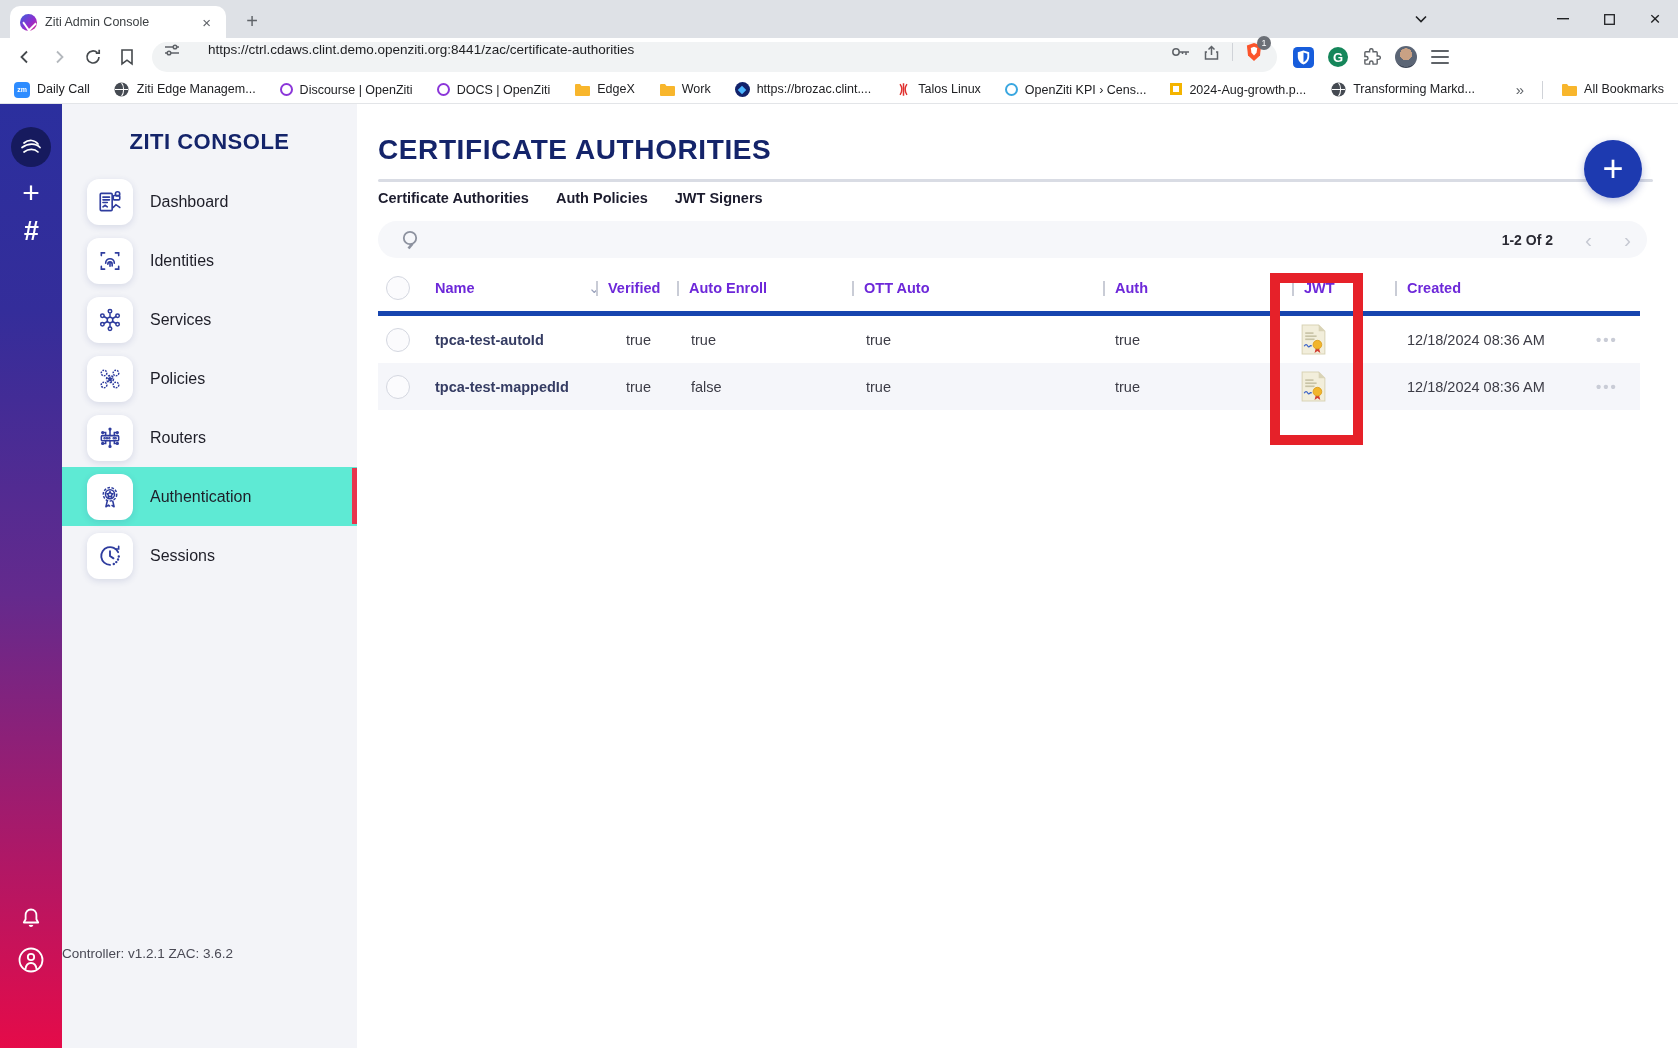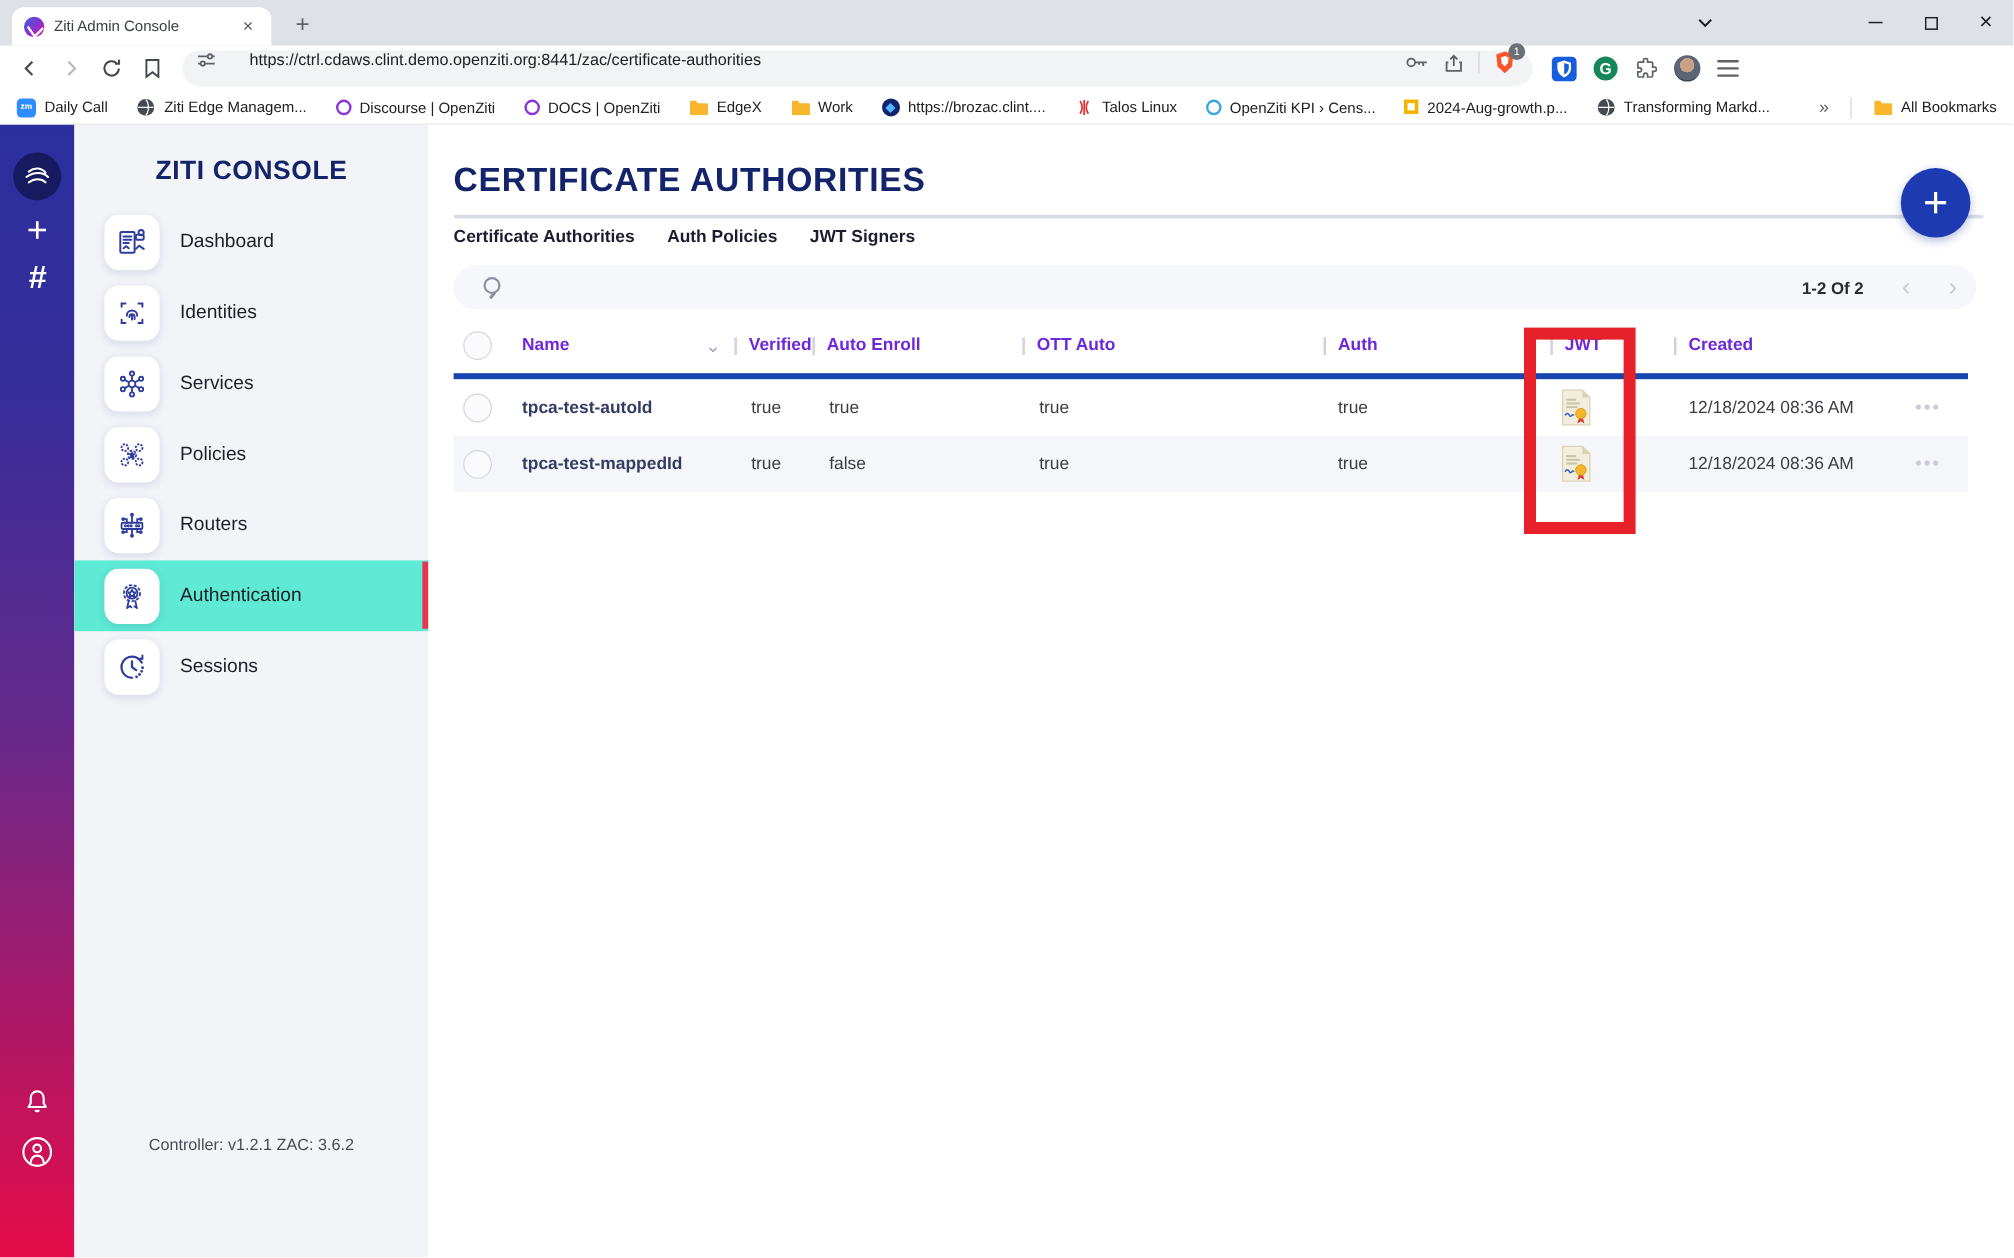--- a/index.html
+++ b/index.html
@@ -55,21 +55,21 @@
   .rail-person{position:absolute;left:0;bottom:74px;width:62px;display:flex;justify-content:center;cursor:pointer}
 
   .sidemenu{width:295px;background:#f3f4f8;position:relative;flex:none}
   .brand{margin-top:25px;text-align:center;font-size:22px;font-weight:bold;color:#14246a;letter-spacing:.5px}
   .nav{margin-top:17px}
   .nav-item{height:59px;display:flex;align-items:center;gap:17px;padding-left:25px;cursor:pointer;position:relative}
   .nav-item.active{background:#5eead4}
   .nav-item.active::after{content:"";position:absolute;right:0;top:1px;width:5px;height:56px;background:#e8354d}
   .tile{width:46px;height:46px;background:#fff;border-radius:12px;box-shadow:0 2px 7px rgba(45,55,130,.14);display:flex;align-items:center;justify-content:center;flex:none}
   .nav-label{font-size:16px;color:#1e1e28}
-  .menu-footer{position:absolute;bottom:87px;left:0;width:100%;text-align:center;font-size:13.5px;color:#4a4a55}
+  .menu-footer{position:absolute;bottom:87px;left:0;width:100%;font-size:13.5px;color:#4a4a55}
 
   
   .content{flex:1;position:relative;background:#fff}
   .page-title{margin:30px 0 0 21px;font-size:28px;font-weight:bold;color:#14246a;letter-spacing:.6px}
   .title-rule{height:3px;background:#d9dce4;border-radius:2px;margin:13px 25px 0 21px}
   .page-tabs{display:flex;gap:27px;margin:8px 0 0 21px}
   .ptab{font-size:14.5px;font-weight:bold;color:#1c1c2e;cursor:pointer}
   .add-btn{position:absolute;top:36px;right:36px;width:58px;height:58px;border-radius:50%;background:#1d3ab0;color:#fff;font-size:36px;font-weight:300;display:flex;align-items:center;justify-content:center;box-shadow:0 3px 8px rgba(20,40,140,.3);cursor:pointer;z-index:3}
 
   .filter-strip{margin:15px 31px 0 21px;height:37px;background:#f6f7fa;border-radius:19px;display:flex;align-items:center;padding:0 16px 0 10px}
@@ -88,21 +88,21 @@
   .circle{width:24px;height:24px;border-radius:50%;border:1.5px solid #d4d7e0;background:#fbfbfd;cursor:pointer}
   .sortchev{color:#98a0bb;font-size:15px}
   .blue-rule{height:5px;background:#1745af;width:1262px}
   .trow{position:relative;height:47px}
   .trow.alt{background:#f5f6fa}
   .name-val{color:#353c63;font-weight:bold;font-size:14.5px}
   .val{color:#3c3c46}
   .dots{color:#c9ccd6;font-size:15px;font-weight:bold;letter-spacing:2px;cursor:pointer}
 
   .c-check{left:8px}.c-name{left:57px}.c-sortchev{left:210px}
-  .h-verified{left:234px}.h-autoenroll{left:299px}.h-ottauto{left:474px}.h-auth{left:725px}.h-jwt{left:914px}.h-created{left:1017px}
+  .h-verified{left:218px}.h-autoenroll{left:299px}.h-ottauto{left:474px}.h-auth{left:725px}.h-jwt{left:914px}.h-created{left:1017px}
   .v-verified{left:248px}.v-autoenroll{left:313px}.v-ottauto{left:488px}.v-auth{left:737px}.v-jwt{left:922px}.v-created{left:1029px}.v-dots{left:1218px}
 
   .red-box{position:absolute;left:913px;top:169px;width:93px;height:172px;border:10px solid #e62129;z-index:5;pointer-events:none}
 
   svg{display:block}
 </style>
 </head>
 <body>
 
 <div class="titlebar">

